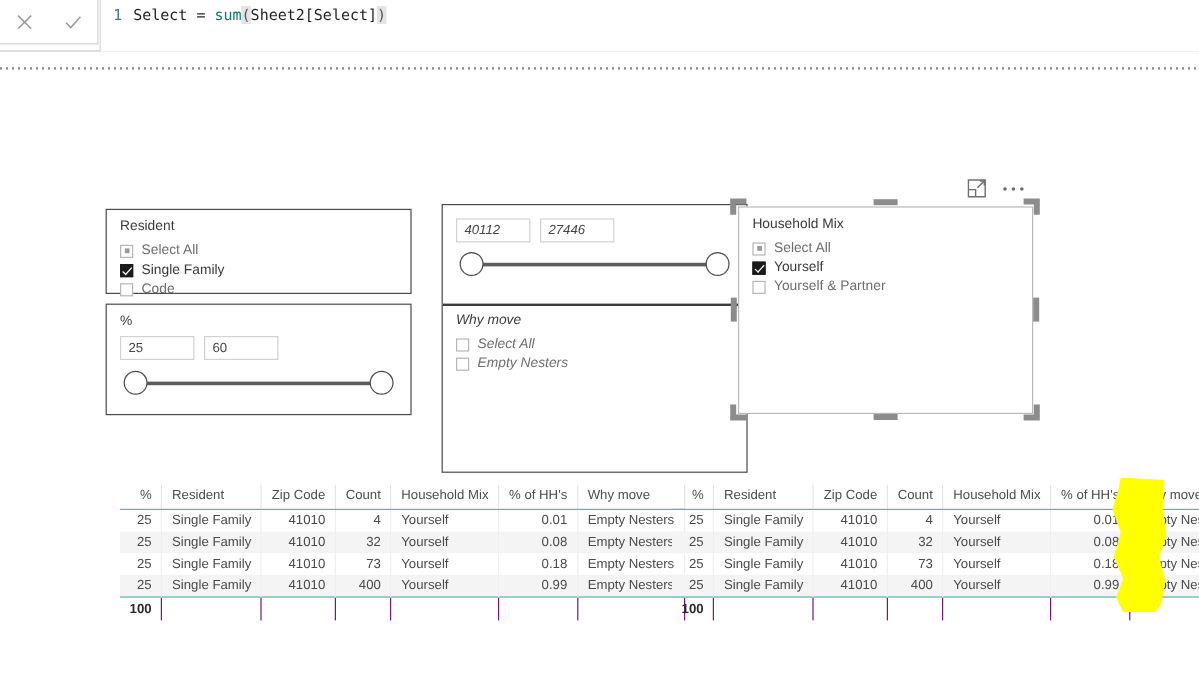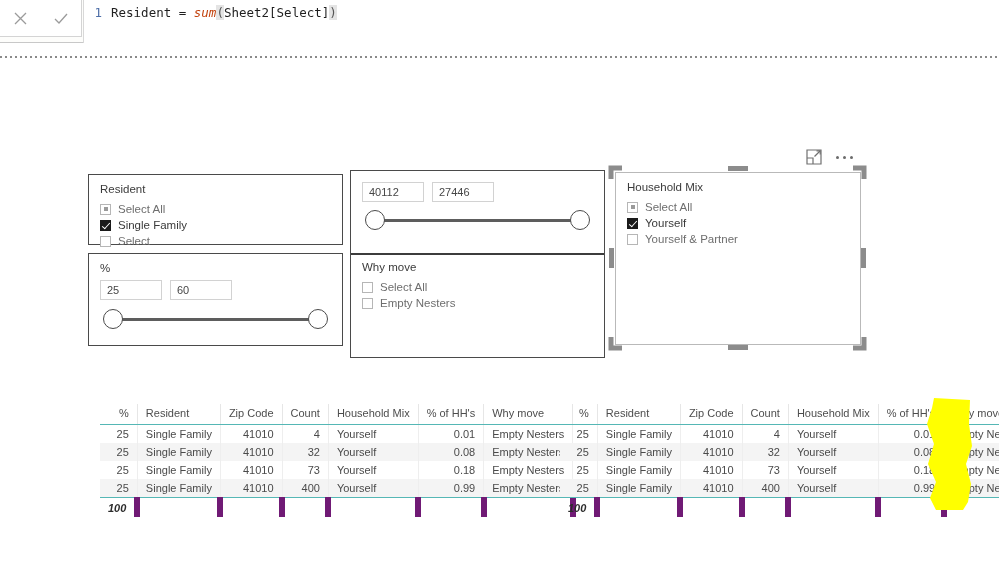--- a/index.html
+++ b/index.html
@@ -64,21 +64,21 @@
     font-size: 12.5px;
     white-space: pre;
   }
   .line-no {
     color: #4f6fa8;
     width: 16px;
     text-align: right;
     margin-right: 9px;
   }
   .tok-plain { color: #1f1f1f; }
-  .tok-fn { color: #c2410c; font-style: italic; }
+  .tok-fn { color: #0f766e; }
   .tok-paren { color: #555555; background: #e4e4e4; }
 
   
   .dotted-sep {
     position: absolute;
     left: 0; top: 56px;
     width: 999px; height: 2px;
     background-image: repeating-linear-gradient(to right,
         #8a8a8a 0px, #8a8a8a 2px, transparent 2px, transparent 5px);
   }
@@ -127,21 +127,21 @@
   
   .panel {
     position: absolute;
     background: #ffffff;
     border: 1px solid #4a4a4a;
     box-sizing: border-box;
   }
 
   #panel-resident { left: 88px; top: 174px; width: 255px; height: 71px; }
   #panel-pct      { left: 88px; top: 253px; width: 255px; height: 93px; }
-  #panel-middle   { left: 350px; top: 170px; width: 255px; height: 188px; }
+  #panel-middle   { left: 368px; top: 170px; width: 255px; height: 224px; font-style: italic; }
   #panel-household{ left: 615px; top: 172px; width: 246px; height: 173px;
                     border: 1px solid #b9b9b9; }
 
   .panel-title {
     position: absolute;
     left: 11px; top: 8px;
     font-size: 11.5px;
     color: #3b3b3b;
   }
 
@@ -263,25 +263,24 @@
     padding: 3px 8px;
     border-right: 1px solid #eeeeee;
     white-space: nowrap;
     font-size: 11px;
     color: #4a4a4a;
   }
   .tbl td.num { text-align: right; }
   .tbl tr.alt td { background: #f4f4f4; }
   .tbl tr.total td {
     border-top: 1.5px solid #55b7b5;
-    border-right: 6px solid #701a75;
+    border-right: 1px solid #701a75;
     font-weight: bold;
     color: #2b2b2b;
     padding-top: 4px;
-    font-style: italic;
   }
   .tbl tr.lastrow td { border-bottom: none; }
 
   
   .highlight-blob {
     position: absolute;
     left: 914px; top: 398px;
     width: 62px; height: 112px;
     pointer-events: none;
   }
@@ -297,21 +296,21 @@
       </svg>
     </span>
     <span class="fx-btn" title="Commit">
       <svg width="18" height="17" viewBox="0 0 18 17">
         <path d="M3 9 L7 13 L15 4" stroke="#9b9b9b" stroke-width="1.3" fill="none"></path>
       </svg>
     </span>
   </div>
   <div class="formula-area">
     <div class="formula-line">
-      <span class="line-no">1</span><span class="tok-plain">Resident = </span><span class="tok-fn">sum</span><span class="tok-paren">(</span><span class="tok-plain">Sheet2[Select]</span><span class="tok-paren">)</span>
+      <span class="line-no">1</span><span class="tok-plain">Select = </span><span class="tok-fn">sum</span><span class="tok-paren">(</span><span class="tok-plain">Sheet2[Select]</span><span class="tok-paren">)</span>
     </div>
   </div>
 </div>
 
 <div class="dotted-sep"></div>
 
 <div class="back-btn">
   <svg width="19" height="19" viewBox="0 0 19 19">
     <path d="M11.5 4.5 L6 9.5 L11.5 14.5" stroke="#9e9e9e" stroke-width="1.2" fill="none"></path>
     <path d="M6 9.5 L14 9.5" stroke="#9e9e9e" stroke-width="1.2" fill="none"></path>
@@ -342,21 +341,21 @@
     <div class="chk-row">
       <span class="chk-box partial"></span>
       <span class="chk-label">Select All</span>
     </div>
     <div class="chk-row on">
       <span class="chk-box checked"></span>
       <span class="chk-label">Single Family</span>
     </div>
     <div class="chk-row">
       <span class="chk-box"></span>
-      <span class="chk-label">Select</span>
+      <span class="chk-label">Code</span>
     </div>
   </div>
 </div>
 
 <div class="panel" id="panel-pct">
   <div class="panel-title">%</div>
   <div class="range-inputs" style="left:11px; top:26px;">
     <span class="range-input">25</span>
     <span class="range-input">60</span>
   </div>

